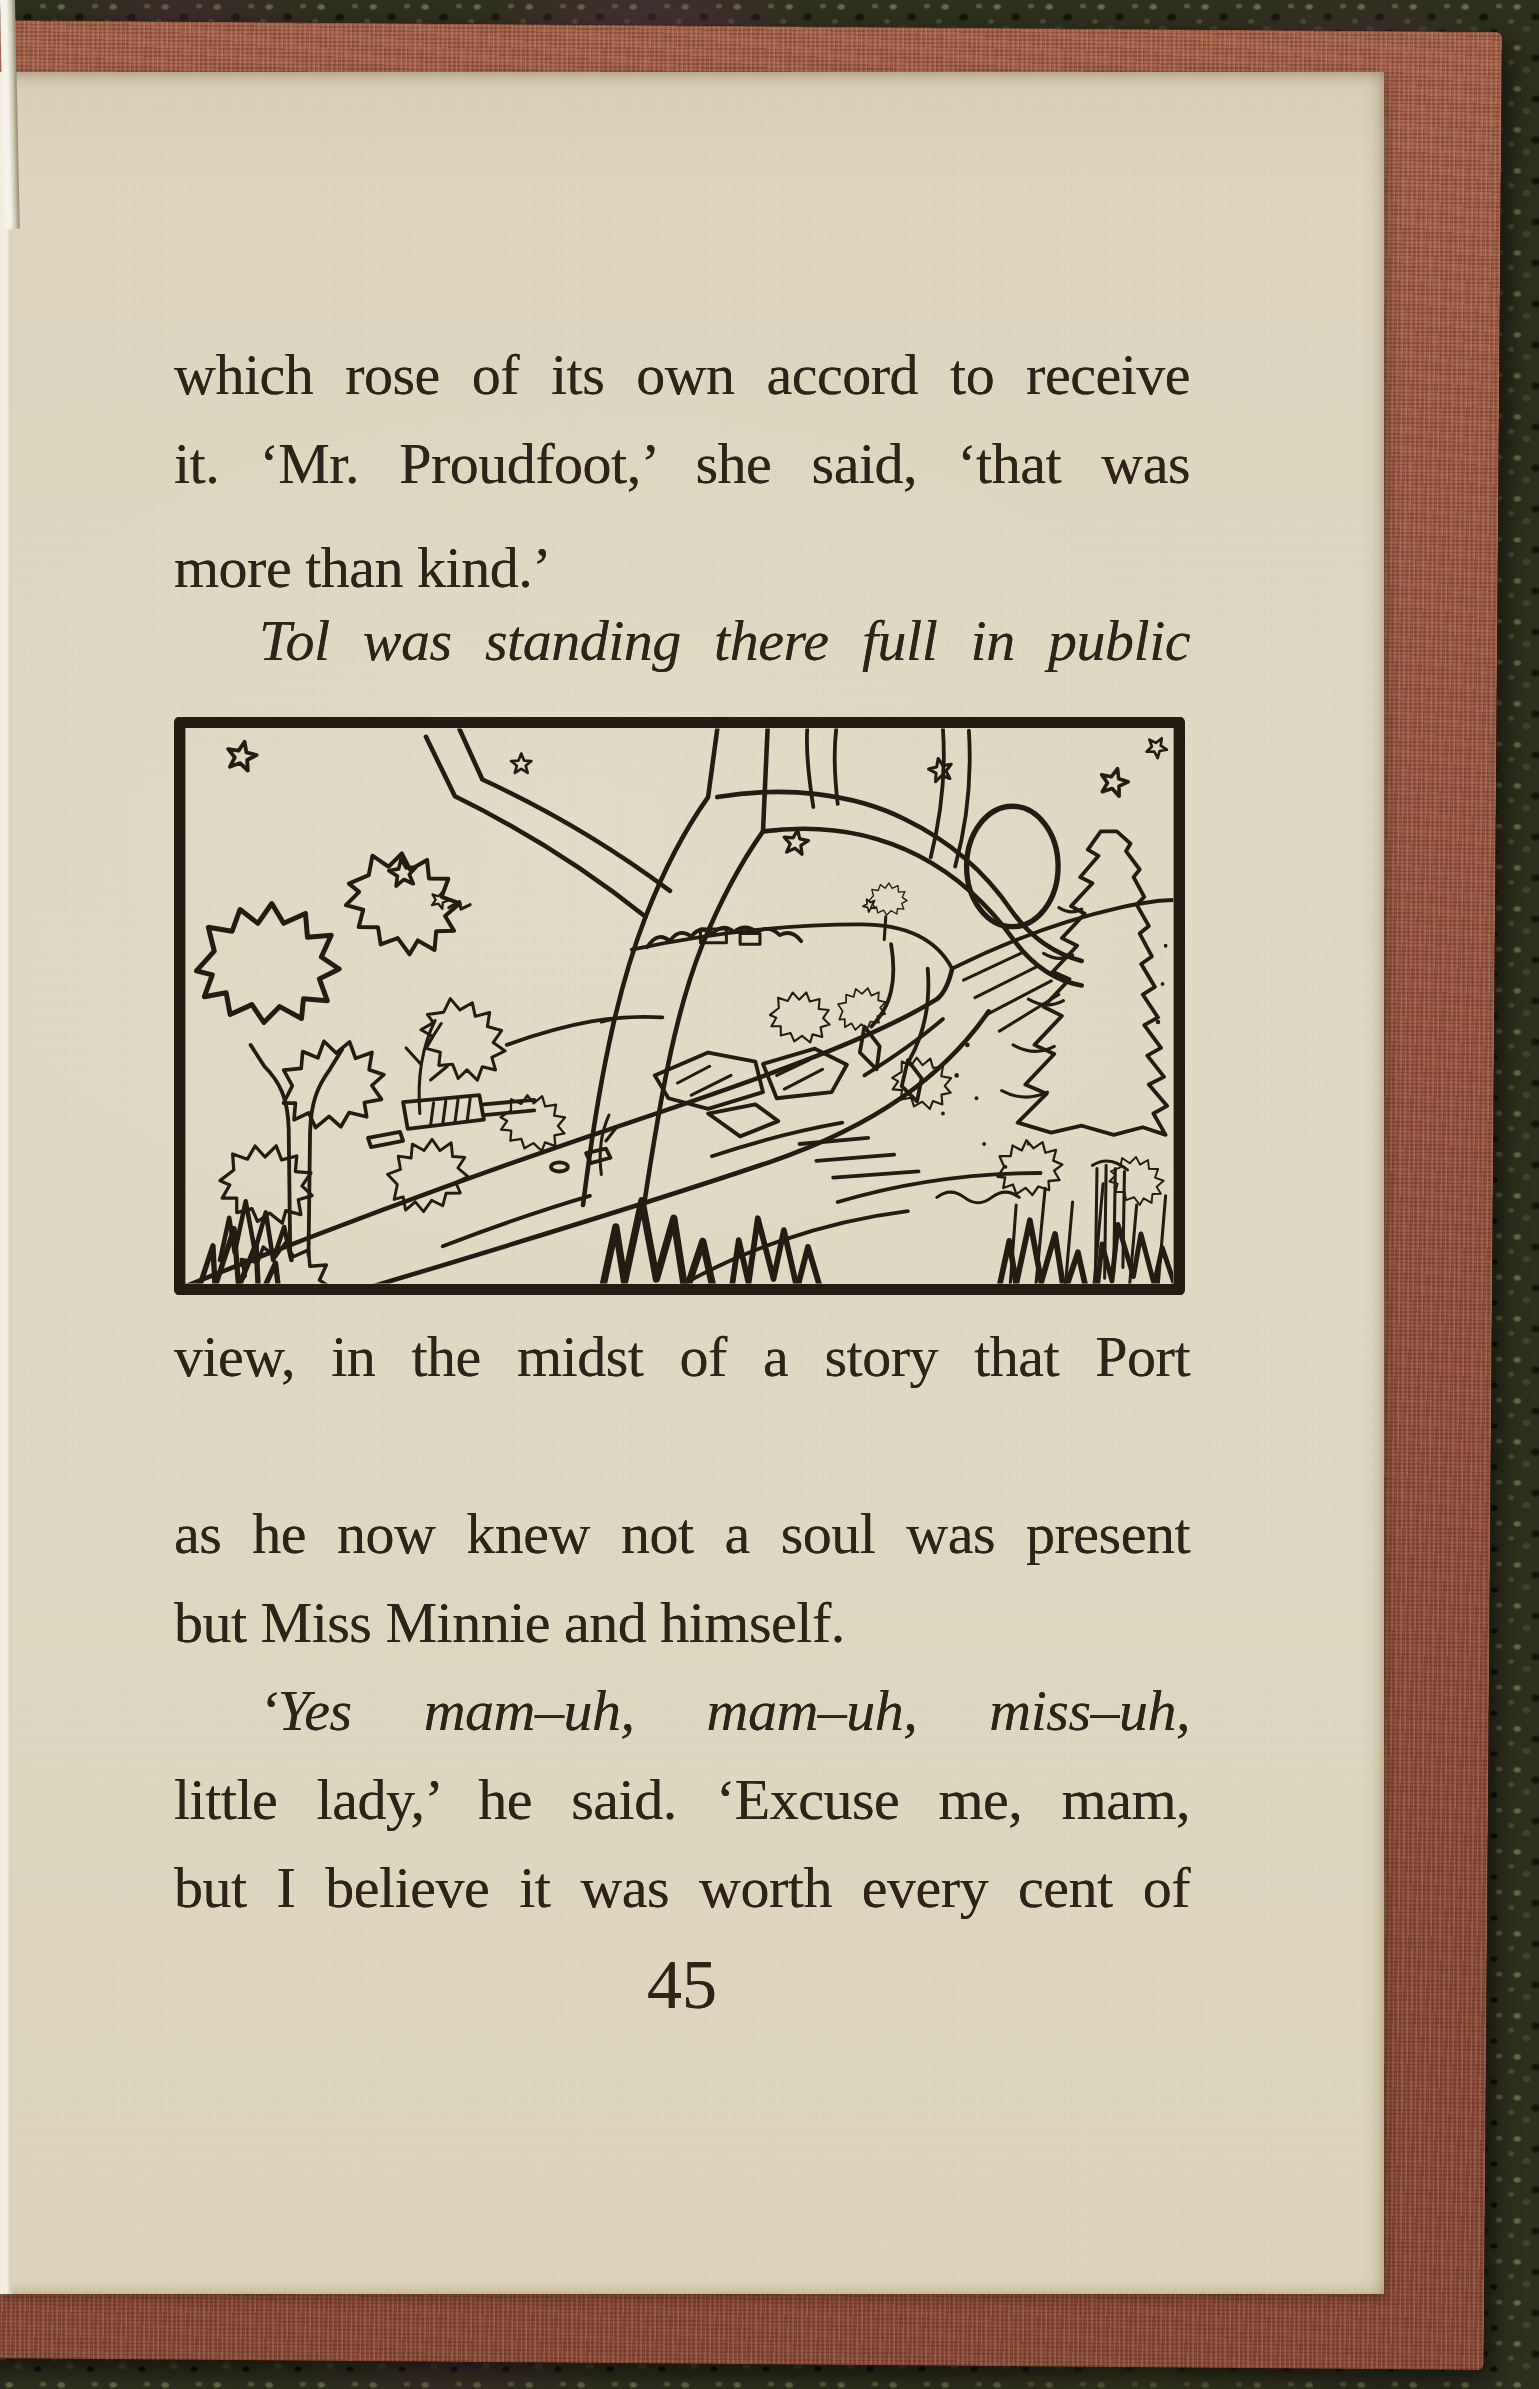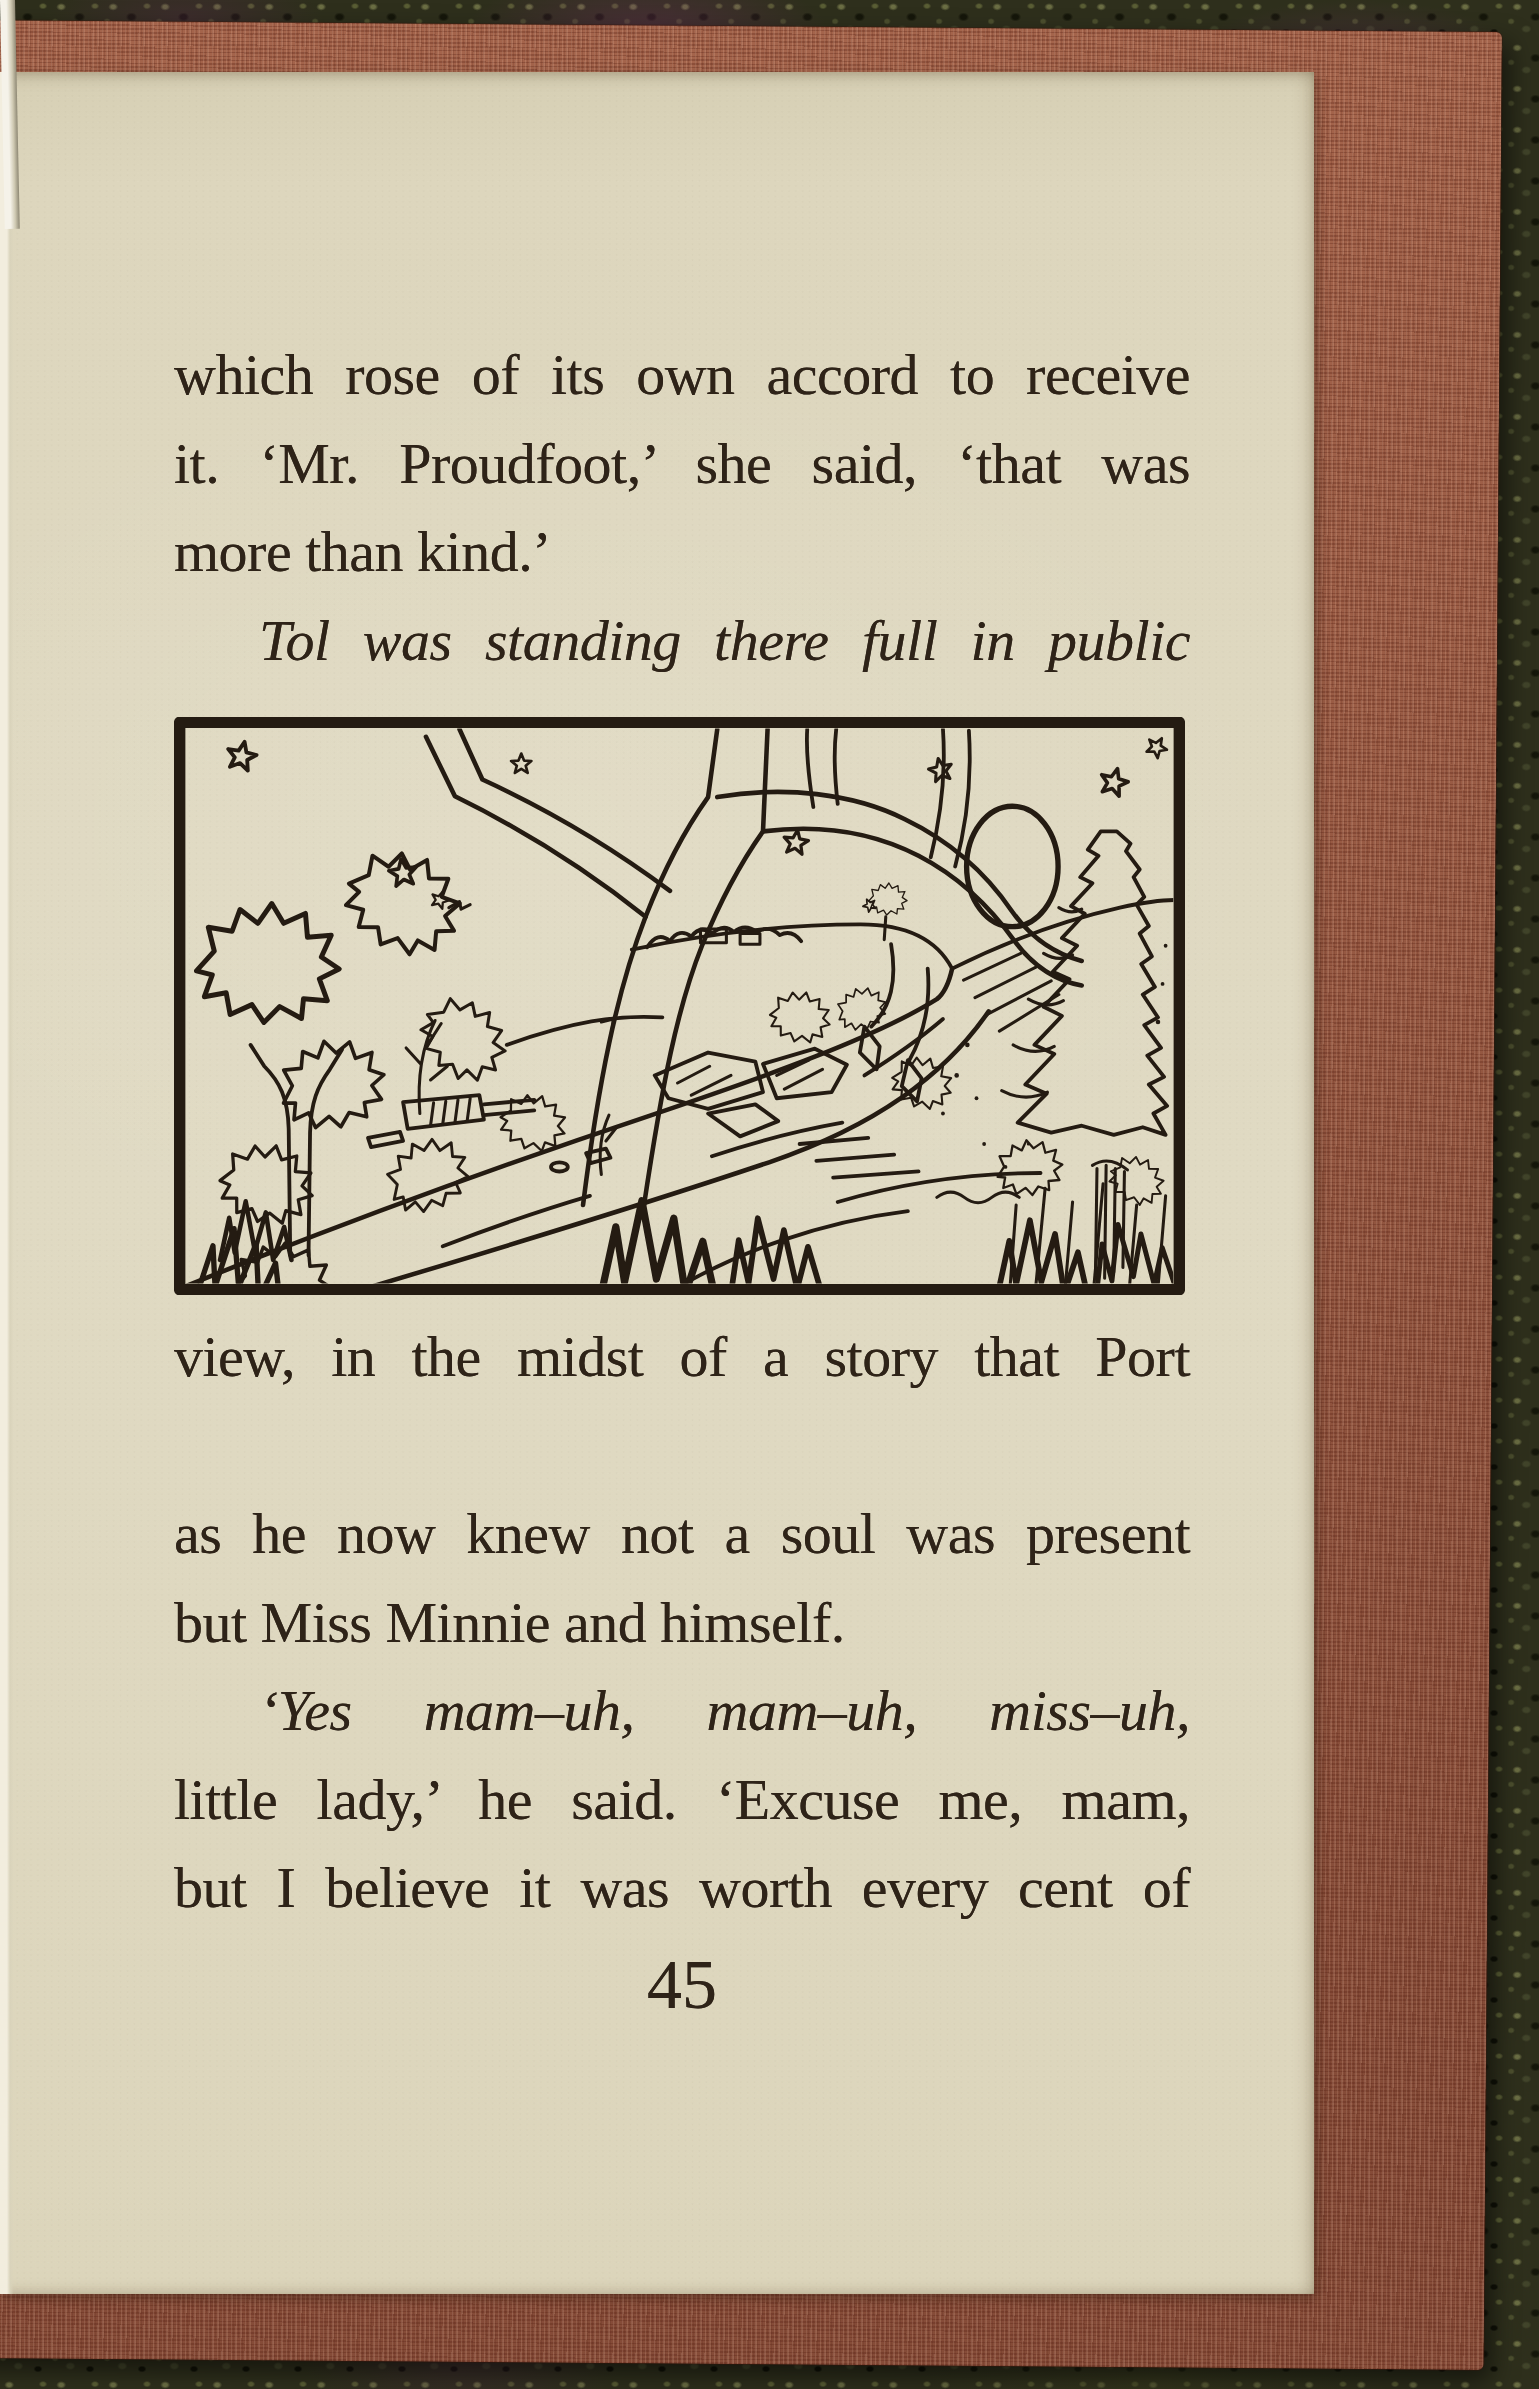--- a/index.html
+++ b/index.html
@@ -38,30 +38,29 @@
     background-image:
       repeating-linear-gradient(90deg, rgba(255,212,186,.16) 0 1.5px, transparent 1.5px 4.6px),
       repeating-linear-gradient(0deg, rgba(88,33,20,.30) 0 1.5px, transparent 1.5px 3.8px),
       repeating-linear-gradient(90deg, rgba(80,30,18,.16) 0 0.8px, transparent 0.8px 2.3px),
       linear-gradient(180deg, rgba(255,190,150,.10), rgba(40,10,5,.18) 85%);
     border-radius:6.1px;
     box-shadow:0 0 0 0.8px rgba(60,22,12,.45), 7.6px 10.7px 26px rgba(0,0,0,.55);
   }
   
   .page{
-    position:absolute;left:0;top:72px;width:1271px;height:2222px;
+    position:absolute;left:0;top:72px;width:1384px;height:2222px;
     background:
       radial-gradient(1068px 687px at 42% 34%, rgba(255,255,248,.10), transparent 70%),
       linear-gradient(180deg,#d6cfb4 0,#ddd6bd 5%,#e0dac3 50%,#dcd5bb 100%);
     box-shadow:
       3.1px 4.6px 12.2px rgba(40,24,12,.38),
       inset -12.2px 0 20px -12.2px rgba(95,75,45,.45),
       inset 0 12.2px 18.3px -13.7px rgba(95,75,45,.55),
       inset 0 -10.7px 17px -13.7px rgba(95,75,45,.40);
-    padding-left: 43px;
   }
   .paper-grain{
     position:absolute;inset:0;pointer-events:none;
     background-image:
       radial-gradient(rgba(120,108,78,.045) 0.8px, transparent 1.2px),
       radial-gradient(rgba(255,255,255,.05) 0.8px, transparent 1.1px);
     background-size:6.9px 5.3px, 10px 8.4px;
     background-position:0 0, 3.1px 4.6px;
   }
   .edge-sliver{
@@ -106,21 +105,21 @@
   <div class="cover"></div>
 
   <div class="page">
     <div class="paper-grain"></div>
     <div class="edge-sliver"></div>
     <div class="edge-crease"></div>
 
     <div class="textcol">
       <div class="line" style="top:259px">which rose of its own accord to receive</div>
       <div class="line" style="top:348px">it. ‘Mr. Proudfoot,’ she said, ‘that was</div>
-      <div class="line flush" style="top:436px">more than kind.’</div>
+      <div class="line flush" style="top:452px">more than kind.’</div>
       <div class="line indent" style="top:525px">Tol was standing there full in public</div>
 
       <div class="line" style="top:1241px">view, in the midst of a story that Port</div>
       <div class="line" style="top:1418px">as he now knew not a soul was present</div>
       <div class="line flush" style="top:1507px">but Miss Minnie and himself.</div>
 
       <div class="line indent" style="top:1595px">‘Yes mam–uh, mam–uh, miss–uh,</div>
       <div class="line" style="top:1684px">little lady,’ he said. ‘Excuse me, mam,</div>
       <div class="line" style="top:1772px">but I believe it was worth every cent of</div>
 

